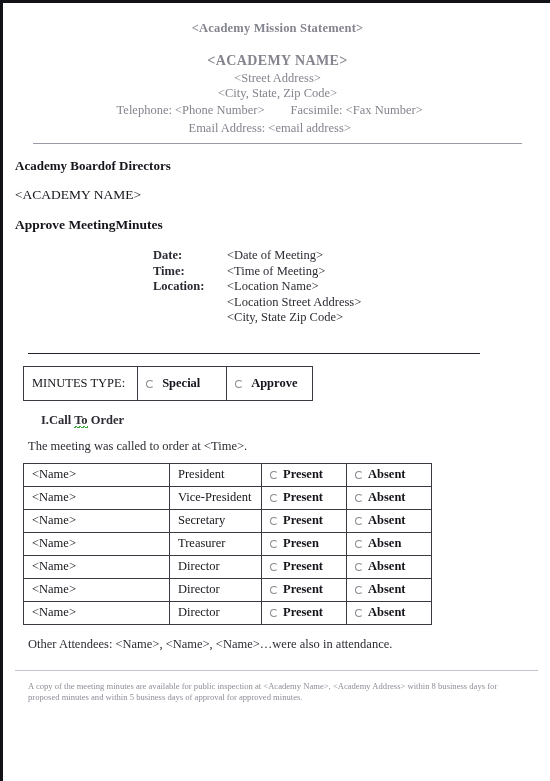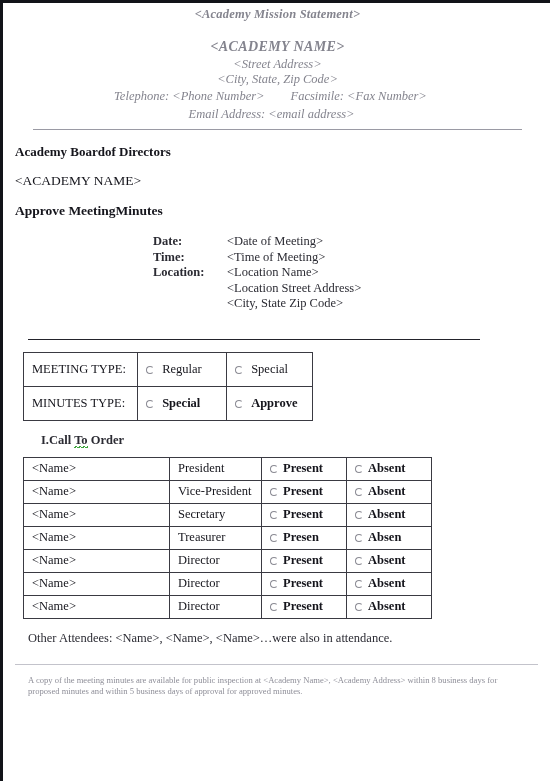--- a/index.html
+++ b/index.html
@@ -28,22 +28,21 @@
     width: 100%;
     height: 100%;
     box-sizing: border-box;
     padding: 0 10px 0 12px;
   }
 
   
   .letterhead {
     text-align: center;
     color: #84848e;
-    padding-top: 4px;
-    font-style: italic;
+    padding-top: 18px;
   }
   .mission {
     font-weight: bold;
     font-size: 12.5px;
     letter-spacing: .2px;
     margin-bottom: 17px;
   }
   .academy-name-top {
     font-weight: bold;
     font-size: 14px;
@@ -262,49 +261,39 @@
       <span class="meta-value">&lt;Location Name&gt;</span>
     </div>
     <div class="meta-sub">&lt;Location Street Address&gt;</div>
     <div class="meta-sub">&lt;City, State Zip Code&gt;</div>
   </div>
 
   <div class="rule-mid"></div>
 
   <table class="type-table">
     <tbody>
-      <tr>
-        <td class="c0">MEETING TYPE:</td>
-        <td class="c1">
-          <span class="radio"></span>
-          <span class="opt-label">Regular</span>
-        </td>
-        <td class="c2">
-          <span class="radio"></span>
-          <span class="opt-label">Special</span>
-        </td>
-      </tr>
       <tr>
         <td class="c0">MINUTES TYPE:</td>
         <td class="c1">
           <span class="radio"></span>
           <span class="opt-label">Special</span>
         </td>
         <td class="c2">
           <span class="radio"></span>
           <span class="opt-label">Approve</span>
         </td>
       </tr>
     </tbody>
   </table>
 
   <div>
     <div class="section-h">
       <span>I.</span><span>Call </span><span class="squiggle-green">To</span><span> Order</span>
     </div>
+    <div class="body-line">The meeting was called to order at &lt;Time&gt;.</div>
   </div>
 
 
   <table class="attend-table">
     <tbody>
           <tr>
             <td class="name-c">&lt;Name&gt;</td>
             <td class="role-c">President</td>
             <td class="pres-c"><span class="radio"></span><span class="opt-label">Present</span></td>
             <td class="abs-c"><span class="radio"></span><span class="opt-label">Absent</span></td>

